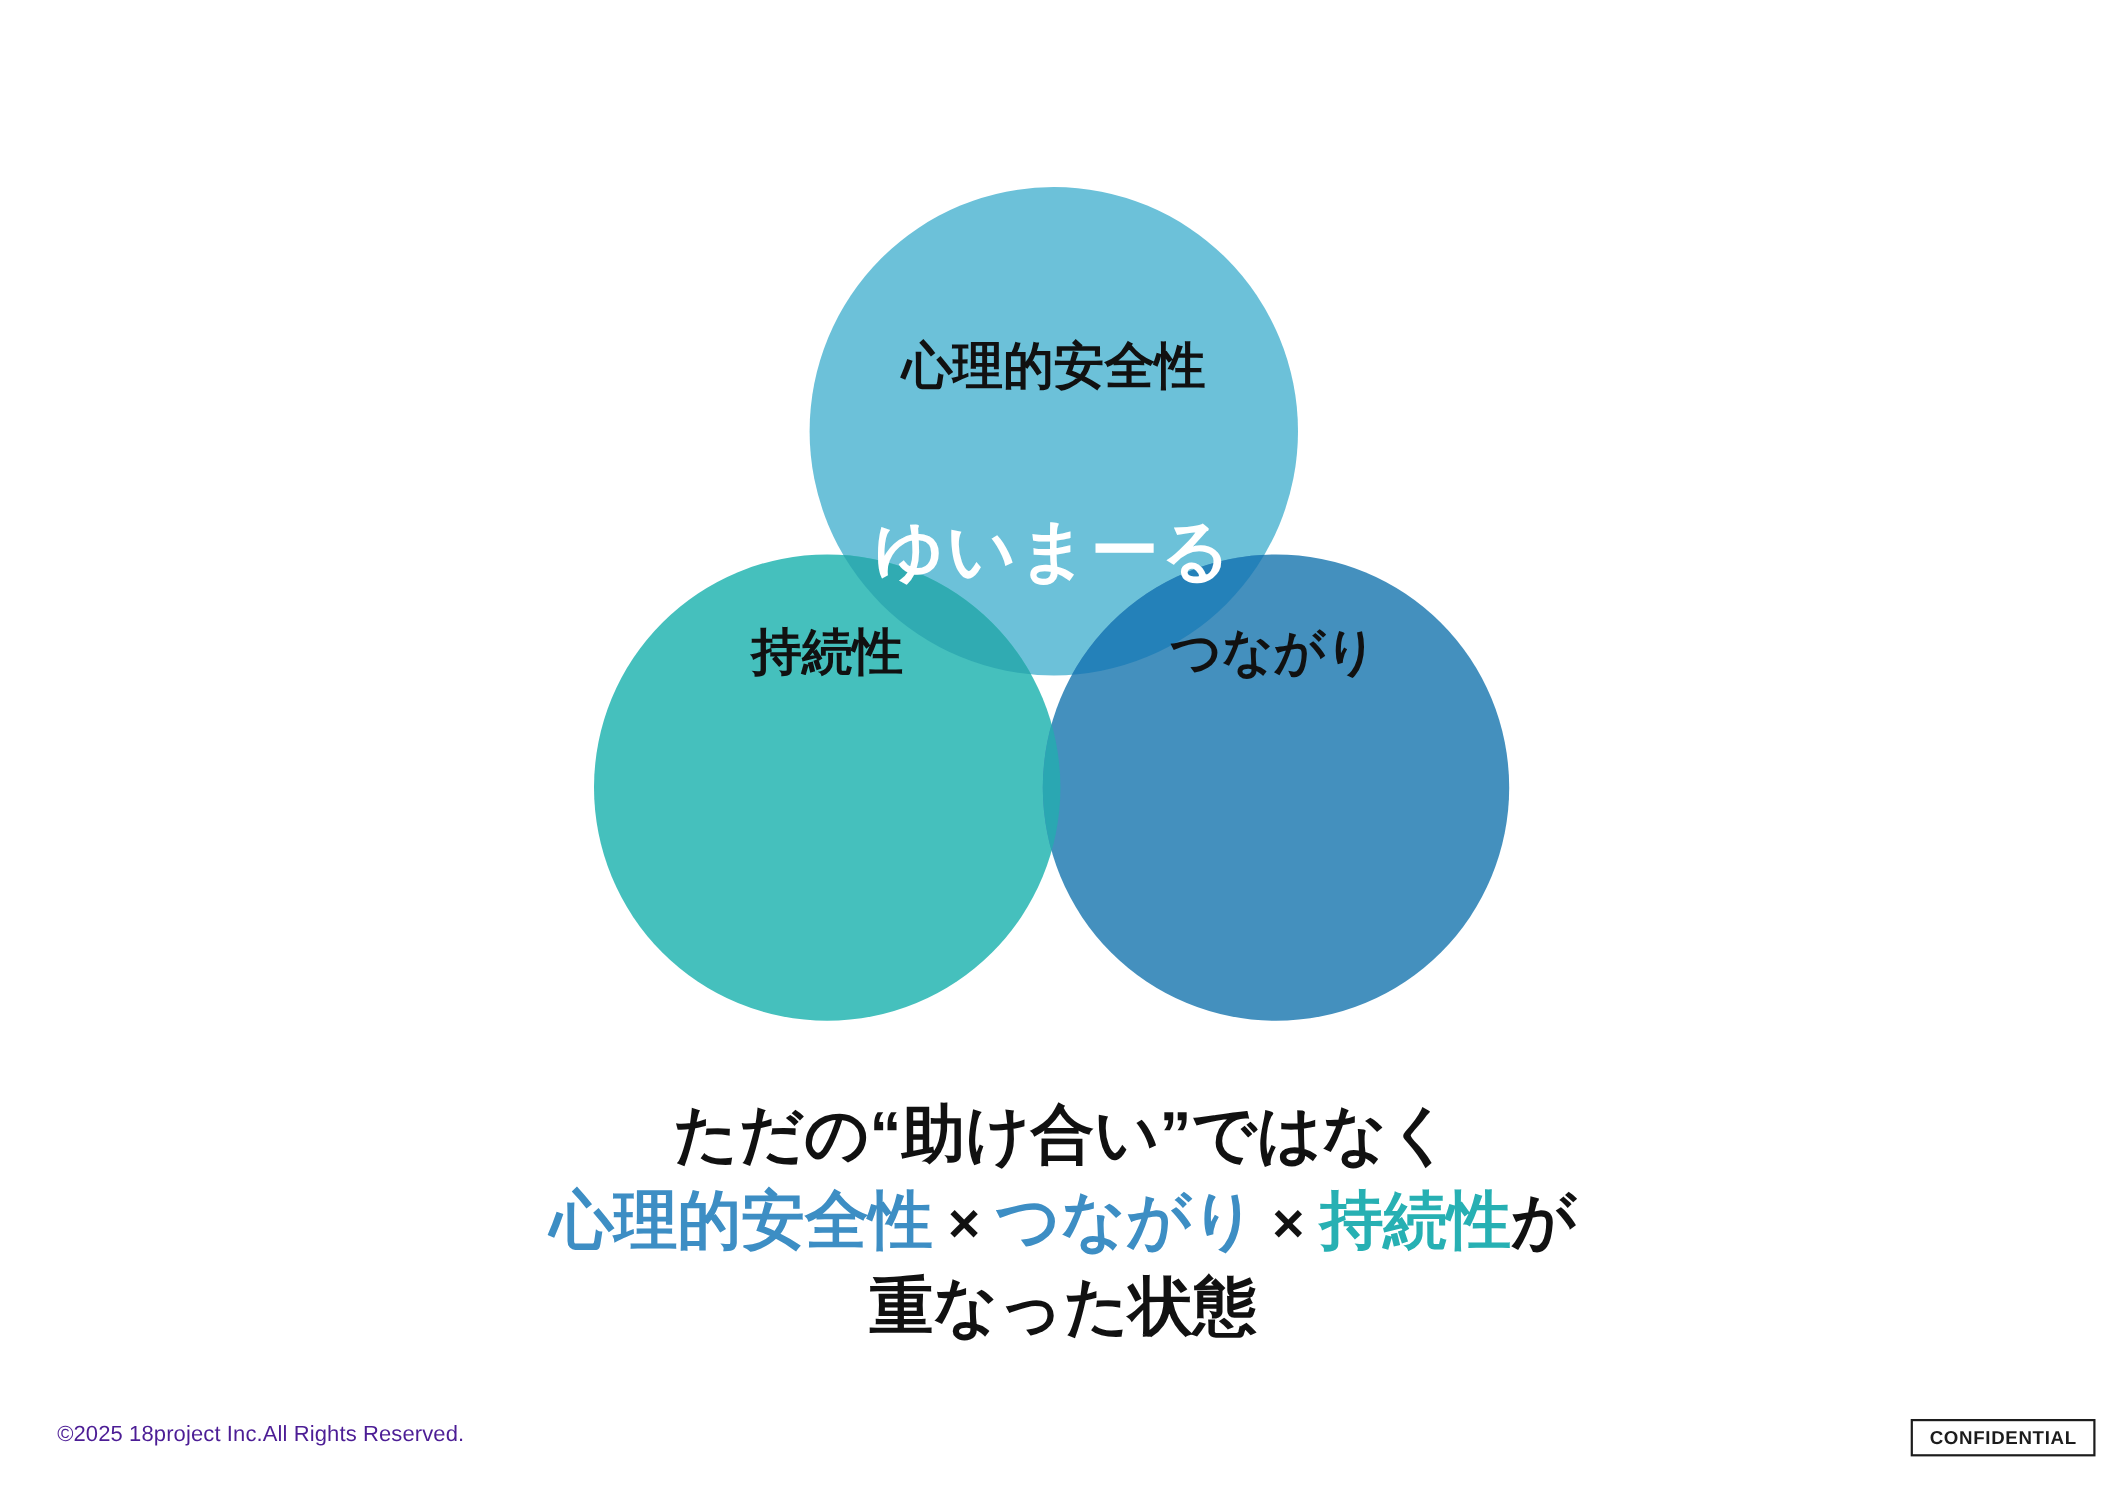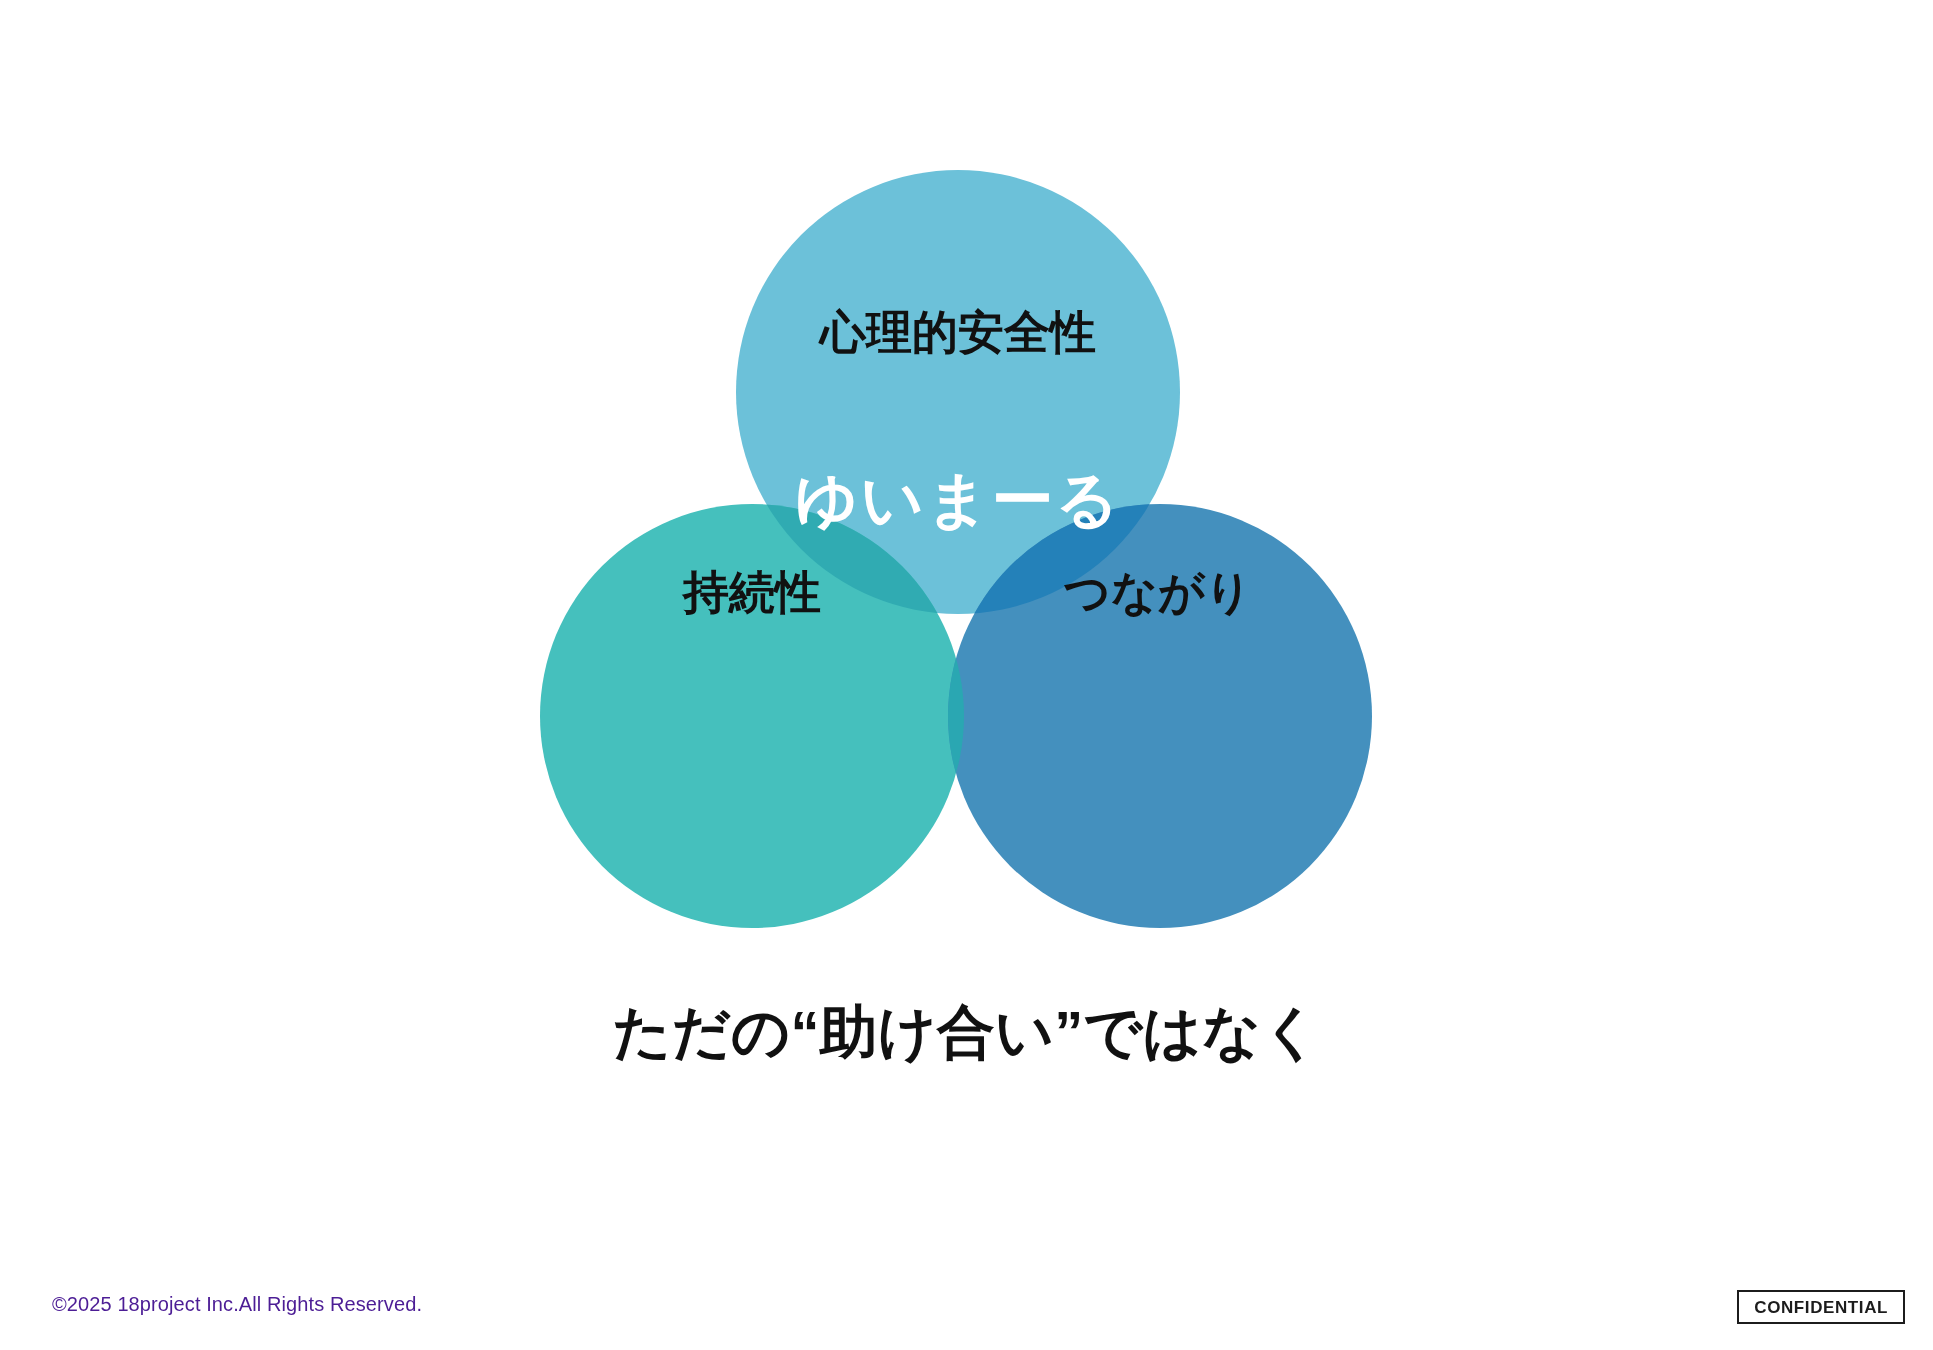--- a/index.html
+++ b/index.html
@@ -135,21 +135,25 @@
 
       <text id="t-left" class="venn-label venn-label-left" x="752" y="596" text-anchor="middle" dominant-baseline="middle">持続性</text>
 
       <text id="t-right" class="venn-label venn-label-connection" x="1158" y="596" text-anchor="middle" dominant-baseline="middle" style="font-size:46px;fill:#111111;font-weight:700;">つながり</text>
     </svg>
   </div>
 
   <div class="caption">
     <span class="caption-line caption-line-1">ただの“助け合い”ではなく</span>
 
+    <span class="caption-line caption-line-2">
+      <span class="tok-blue" style="color: rgb(61, 142, 196);">心理的安全性</span><span class="tok-x" style="color: rgb(17, 17, 17);">×</span><span class="tok-blue" style="color: rgb(61, 142, 196);">つながり</span><span class="tok-x" style="color: rgb(17, 17, 17);">×</span><span class="tok-teal" style="color: rgb(39, 176, 179);">持続性</span><span class="tok-black" style="color: rgb(17, 17, 17);">が</span>
+    </span>
 
+    <span class="caption-line caption-line-3">重なった状態</span>
   </div>
 
   <div class="footer-copyright">©2025 18project Inc.All Rights Reserved.</div>
 
   <div class="confidential-badge">CONFIDENTIAL</div>
 
   <div class="bottom-rule"></div>
 </div>
 
 </body></html>

